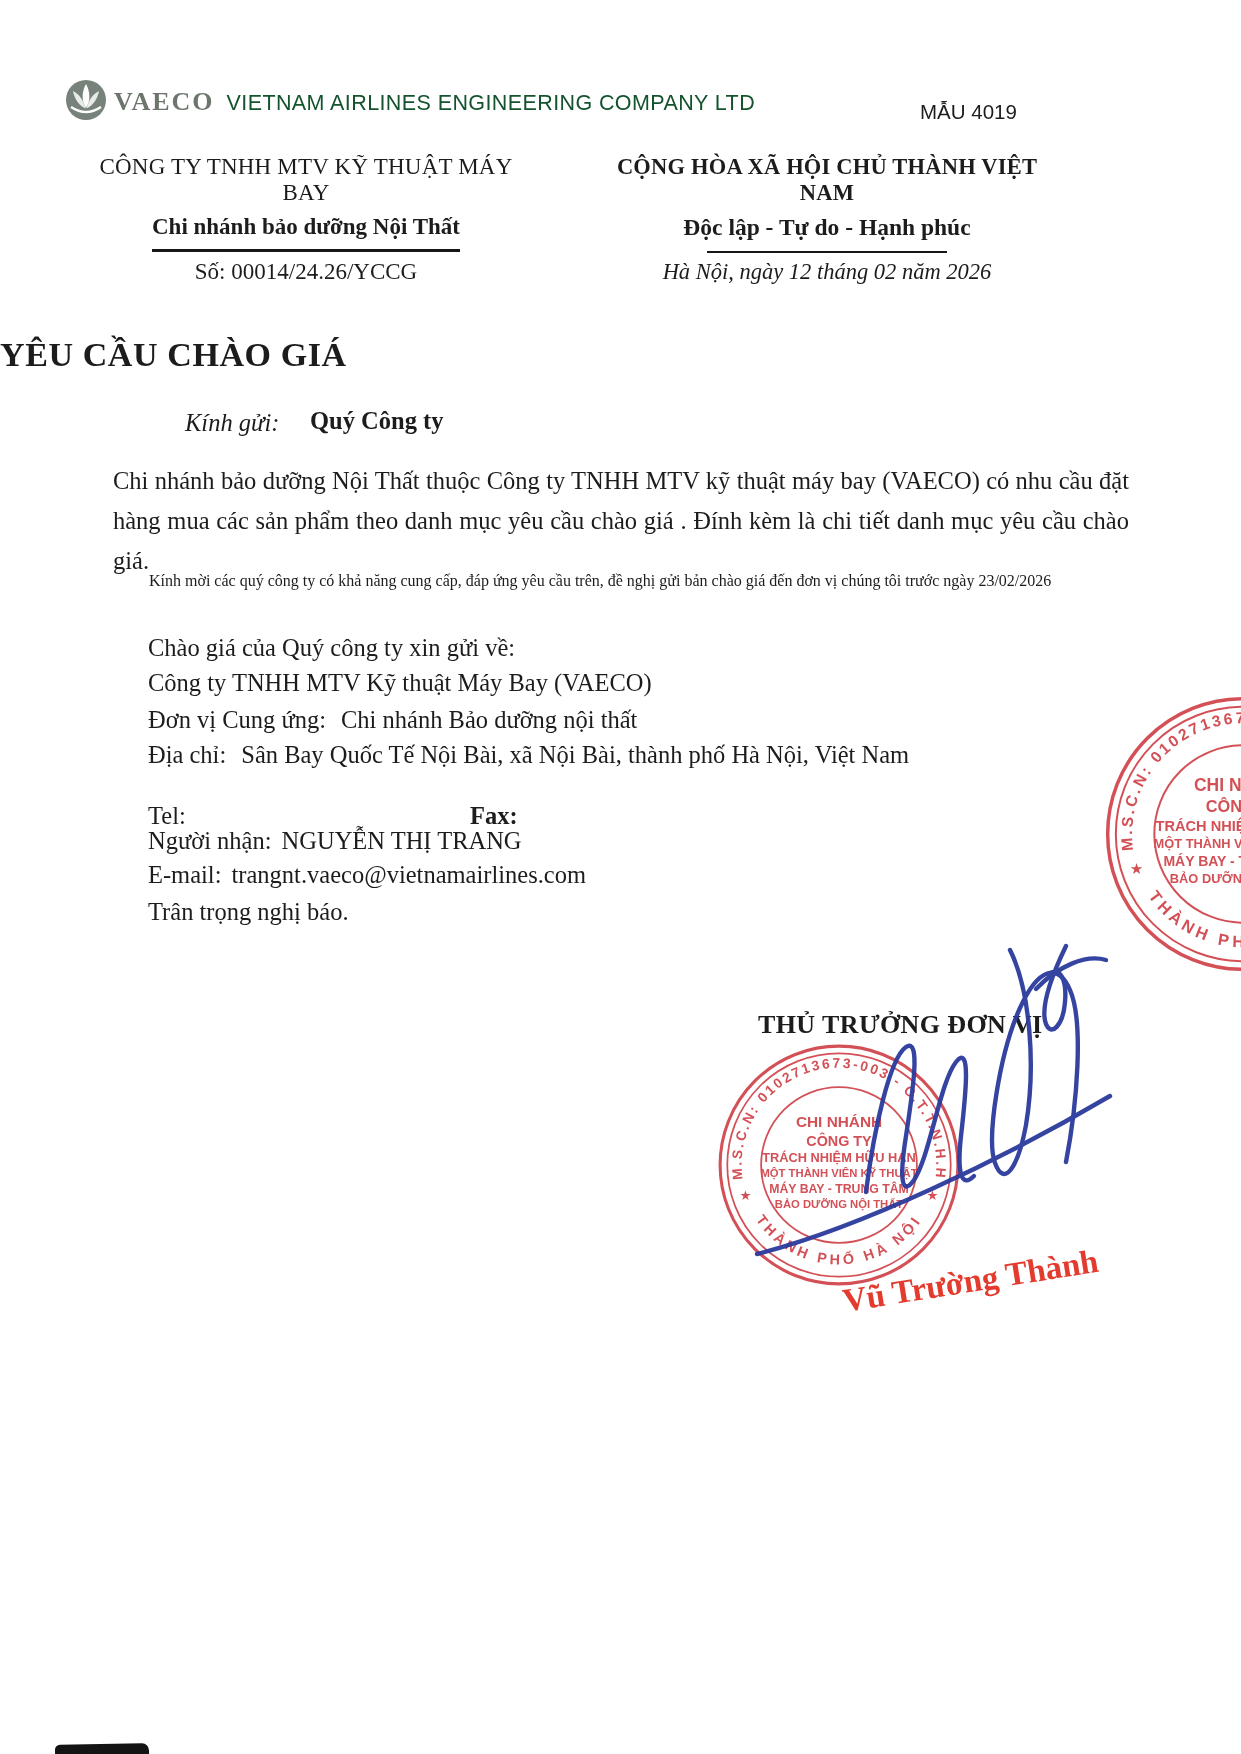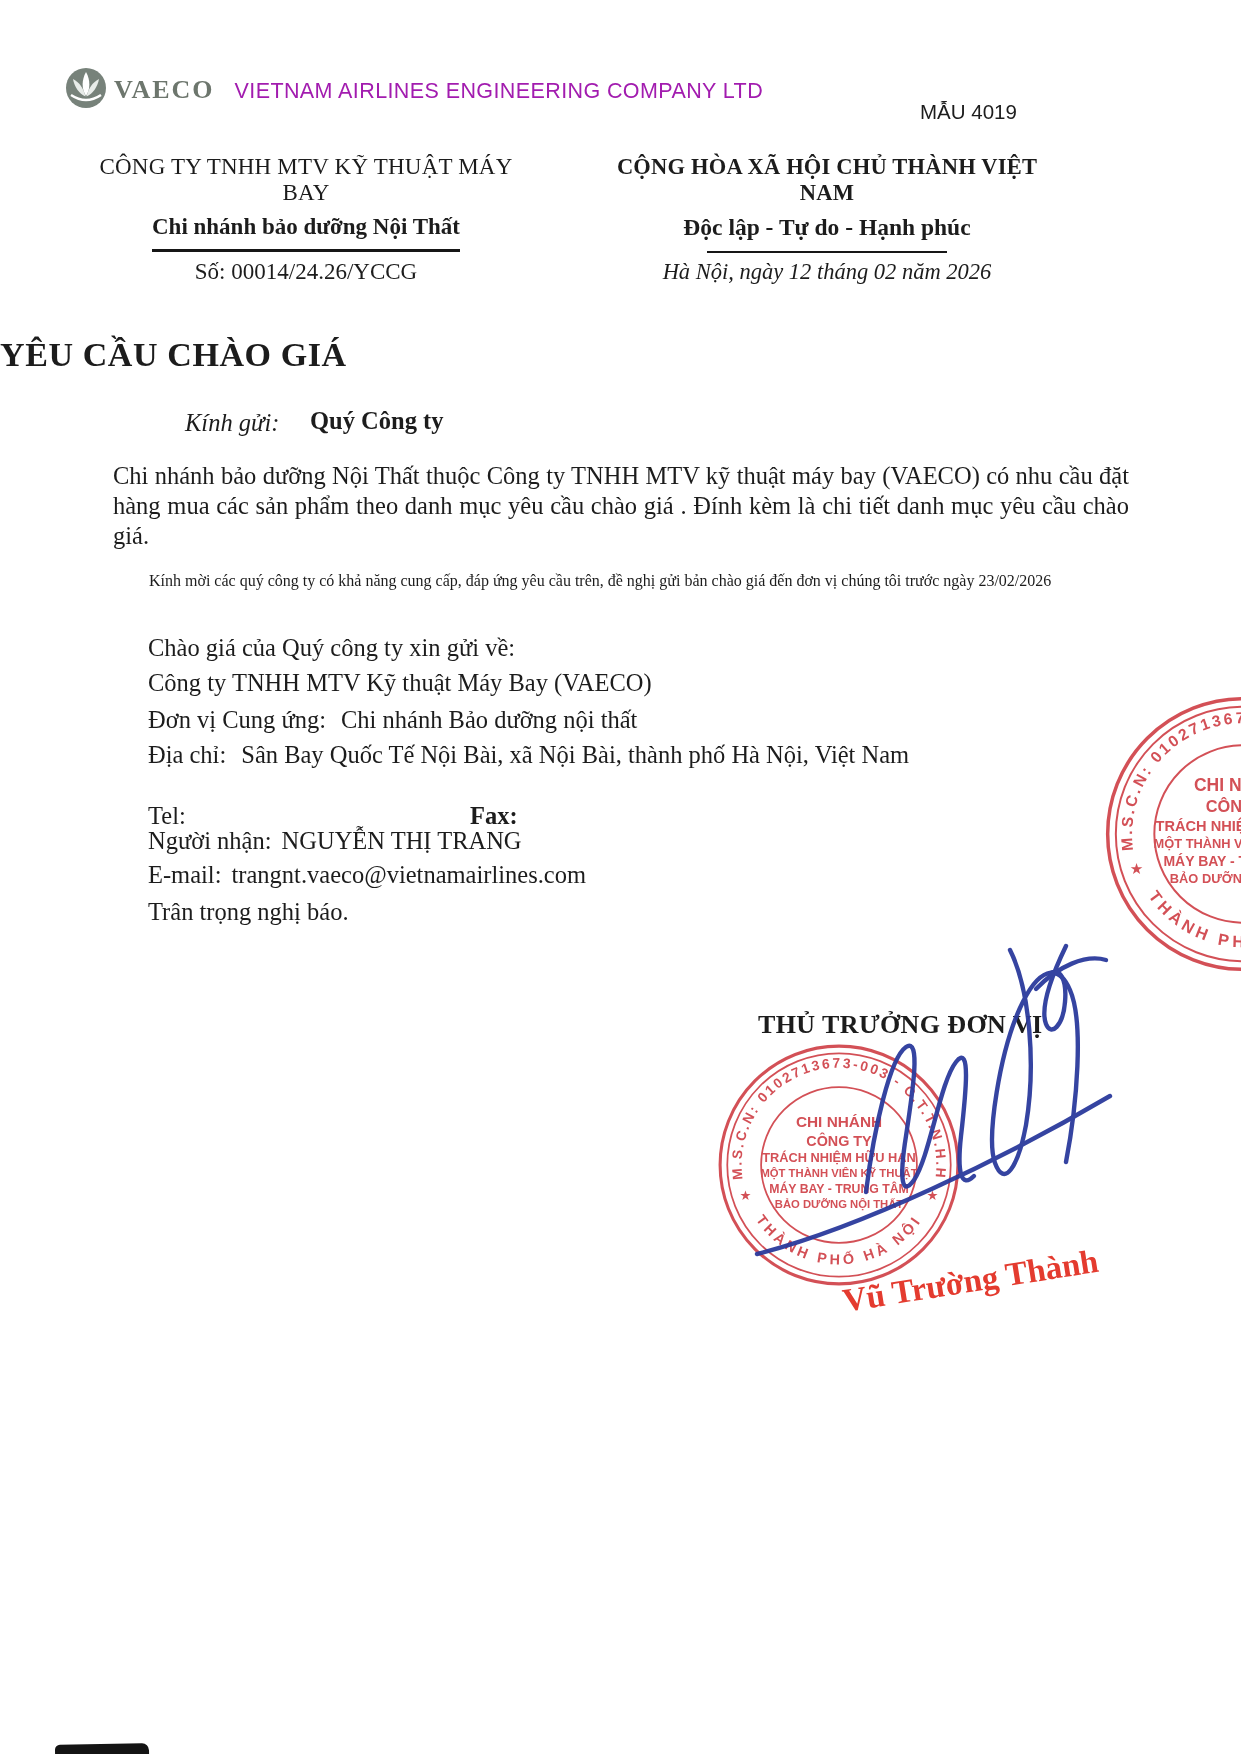--- a/index.html
+++ b/index.html
@@ -2,43 +2,43 @@
 <html><head>
 <meta charset="utf-8">
 <style>
   * { margin:0; padding:0; box-sizing:border-box; }
   body { background:#e8e8e8; }
   .page {
     position:relative; width:1241px; height:1754px; background:#ffffff;
     overflow:hidden; font-family:"Liberation Serif", serif; color:#1c1c1c;
     margin:0 auto;
   }
-  .logo-row { position:absolute; top:66px; left:64px; display:flex; align-items:center; }
+  .logo-row { position:absolute; top:78px; left:64px; display:flex; align-items:center; }
   .brand-text { font-family:"Liberation Serif", serif; font-size:26px; color:#6d766d; letter-spacing:2px; font-weight:600; margin-left:4px; }
-  .company-name { font-family:"Liberation Sans", sans-serif; font-size:21.5px; color:#a21caf; letter-spacing:0.4px; margin-left:20px; padding-top:2px; }
+  .company-name { font-family:"Liberation Sans", sans-serif; font-size:21.5px; color:#14532d; letter-spacing:0.4px; margin-left:12px; padding-top:2px; }
   .form-code { position:absolute; top:100px; left:920px; font-family:"Liberation Sans", sans-serif; font-size:20.5px; color:#1d1d1d; }
 
   .org-block { position:absolute; top:154px; left:88px; width:436px; text-align:center; }
   .org-company { font-size:23px; letter-spacing:0.2px; }
   .org-branch { font-size:23px; font-weight:bold; margin-top:8px; }
   .org-rule { width:308px; height:2.5px; background:#161616; margin:9px auto 0; }
   .org-ref { font-size:23px; margin-top:7px; }
 
   .national-block { position:absolute; top:154px; left:613px; width:428px; text-align:center; }
   .nat-country { font-size:22.5px; font-weight:bold; letter-spacing:0.2px; }
   .nat-motto { font-size:23.5px; font-weight:bold; margin-top:8px; }
   .nat-rule { width:240px; height:2px; background:#161616; margin:10px auto 0; }
   .nat-date { font-size:22.5px; font-style:italic; margin-top:6px; }
 
   .doc-title { position:absolute; top:336px; left:0; width:1170px; text-align:left; font-size:34px; font-weight:bold; letter-spacing:0.6px; }
 
   .salute-label { position:absolute; top:409px; left:185px; font-size:24.5px; font-style:italic; }
   .salute-recipient { position:absolute; top:407px; left:310px; font-size:24.5px; font-weight:bold; }
 
-  .para1 { position:absolute; top:461px; left:113px; width:1016px; font-size:24.5px; line-height:30px; text-align:justify; }
+  .para1 { position:absolute; top:461px; left:113px; width:1016px; font-size:24.5px; line-height:40px; text-align:justify; }
   .para2 { position:absolute; top:566px; left:113px; width:1016px; font-size:16px; line-height:29px; text-align:justify; text-indent:36px; }
 
   .cline { position:absolute; left:148px; font-size:24.5px; white-space:nowrap; }
   .cl-intro { top:634px; }
   .cl-company { top:669px; }
   .cl-supply { top:706px; }
   .cl-address { top:741px; }
   .cl-tel { top:802px; }
   .cl-fax { top:802px; left:470px;font-weight:bold; }
   .cl-recipient { top:827px; }

